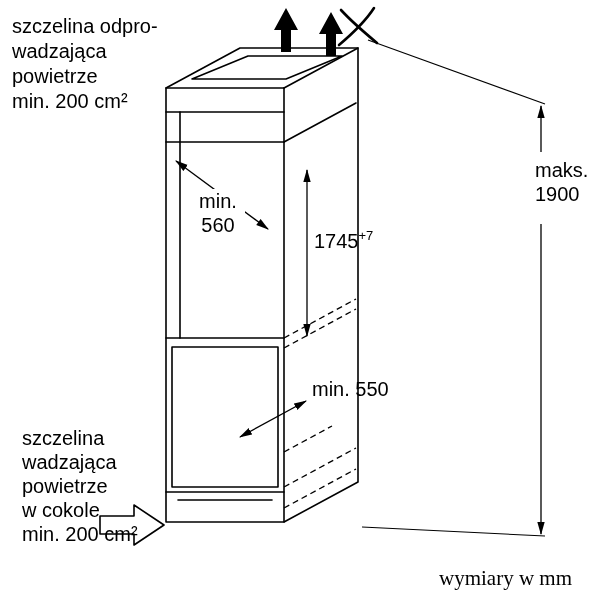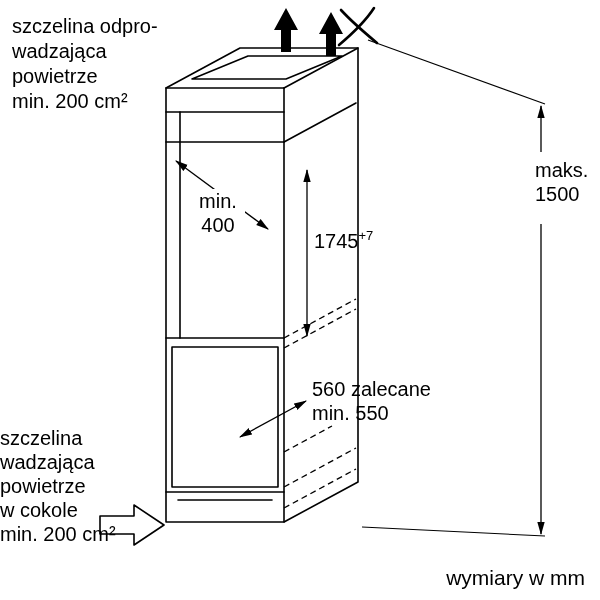--- a/index.html
+++ b/index.html
@@ -81,42 +81,41 @@
     <path d="M100,516 L134,516 L134,505 L164,525 L134,545 L134,534 L100,534 Z" fill="#ffffff" stroke="#000" stroke-width="1.6" stroke-linejoin="round"></path>
   </svg>
 
   <div class="lbl" style="left:12px;top:14px;">
     <div>szczelina odpro-</div>
     <div>wadzająca</div>
     <div>powietrze</div>
     <div>min. 200 cm²</div>
   </div>
 
-  <div class="lbl" style="left:0;top:426px;line-height:24px;">
+  <div class="lbl" style="left:22px;top:426px;line-height:24px;">
     <div>szczelina</div>
     <div>wadzająca</div>
     <div>powietrze</div>
     <div>w cokole</div>
     <div>min. 200 cm²</div>
   </div>
 
   <div class="dimtxt bg center" style="left:191px;top:165px;width:50px;margin-top:24px;">
     <div>min.</div>
-    <div>400</div>
+    <div>560</div>
   </div>
 
   <div class="dimtxt" style="left:314px;top:224px;">
     <span>1745</span><sup>+7</sup>
   </div>
 
   <div class="dimtxt" style="left:312px;top:377px;">
-    <div>560 zalecane</div>
     <div>min. 550</div>
   </div>
 
   <div class="dimtxt bg" style="left:503px;top:158px;margin-left:30px;">
     <div>maks.</div>
-    <div>1500</div>
+    <div>1900</div>
   </div>
 
-  <div class="footer" style="right:15px;top:566px;">wymiary w mm</div>
+  <div class="footer" style="right:28px;top:566px;font-family:Liberation Serif, serif;">wymiary w mm</div>
 
 </div>
 
 </body></html>

